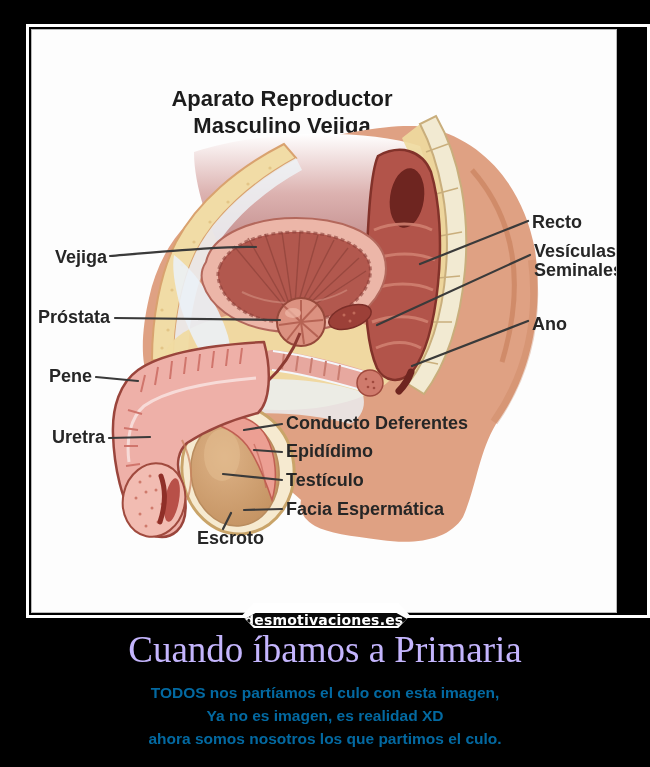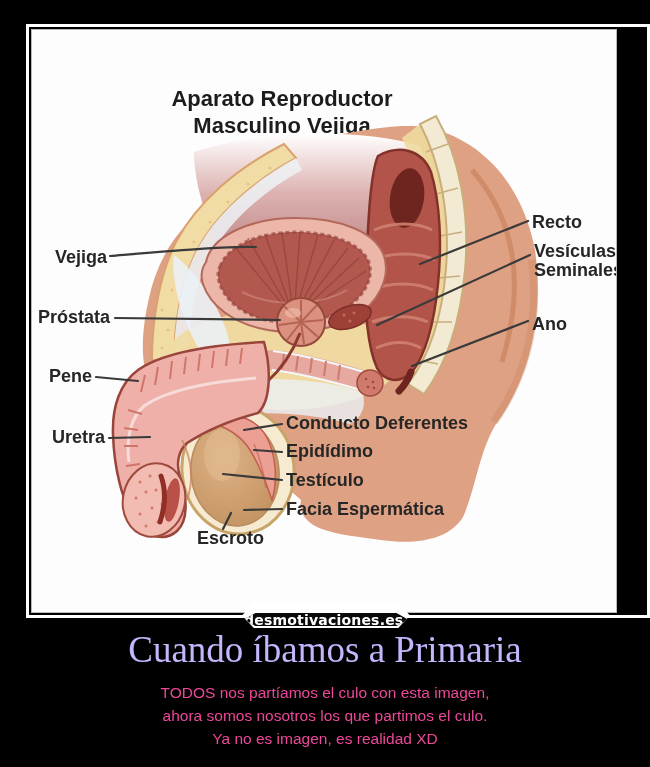--- a/index.html
+++ b/index.html
@@ -13,22 +13,22 @@
   .watermark{position:absolute;left:242px;top:603px;width:168px;height:25px;background:#fff;
              clip-path:polygon(0 50%,7% 0,93% 0,100% 50%,93% 100%,7% 100%);z-index:5;}
   .wm-inner{position:absolute;left:2px;top:2px;right:2px;bottom:2px;background:#0a0a0a;
             clip-path:polygon(0 50%,7% 0,93% 0,100% 50%,93% 100%,7% 100%);
             display:flex;align-items:center;margin-top:8px;}
   .wm-text{color:#fff;font-size:14px;font-weight:bold;letter-spacing:.2px;
            font-family:"DejaVu Sans",sans-serif;}
   .meme-title{position:absolute;left:0;top:630px;width:650px;margin:0;text-align:center;
               color:#c4b5fd;font-family:"Liberation Serif",serif;font-weight:normal;
               font-size:37px;line-height:40px;}
-  .caption{position:absolute;left:0;top:681px;width:650px;text-align:center;color:#ec4899;
-           font-size:15.5px;font-weight:normal;line-height:23px;}
+  .caption{position:absolute;left:0;top:681px;width:650px;text-align:center;color:#0369a1;
+           font-size:15.5px;font-weight:bold;line-height:23px;}
   .lbl{font-family:"Liberation Sans",sans-serif;font-weight:bold;font-size:18px;fill:#262626;}
   .dlt{font-family:"Liberation Sans",sans-serif;font-weight:bold;font-size:22px;fill:#1c1c1c;}
   .lline{stroke:#3a3a3a;stroke-width:2.2;fill:none;stroke-linecap:round;}
 </style>
 </head>
 <body>
 
 <div class="page">
 
   <div class="frame">
@@ -278,17 +278,17 @@
   <div class="watermark">
     <div class="wm-inner">
       <span class="wm-text">desmotivaciones.es</span>
     </div>
   </div>
 
   <h1 class="meme-title">Cuando íbamos a Primaria</h1>
 
   <div class="caption">
     <div>TODOS nos partíamos el culo con esta imagen,</div>
+    <div>Ya no es imagen, es realidad XD</div>
     <div>ahora somos nosotros los que partimos el culo.</div>
-    <div>Ya no es imagen, es realidad XD</div>
   </div>
 
 </div>
 
 </body></html>

